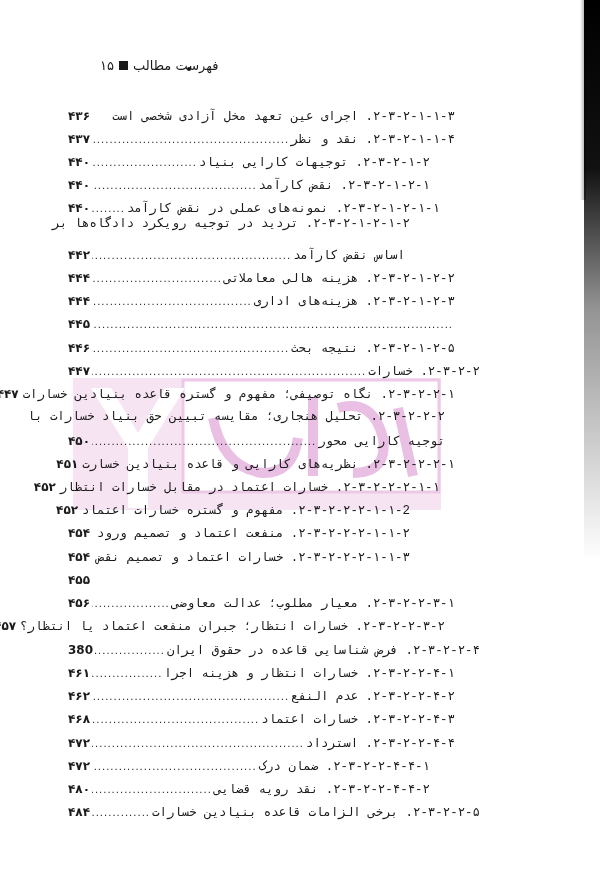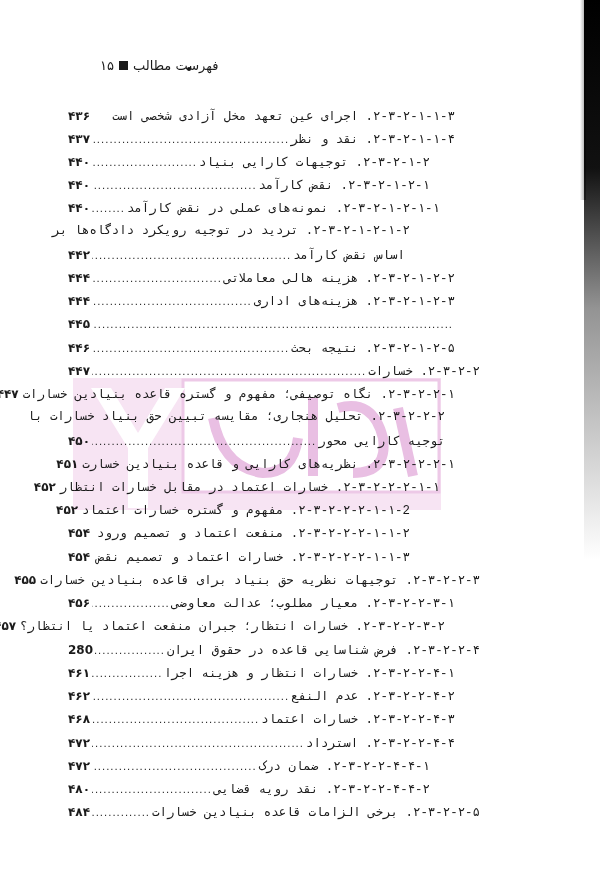--- a/index.html
+++ b/index.html
@@ -68,21 +68,21 @@
       <div class="toc-line" style="top: 174px; right: 170px;">
         <span class="title">۲-۳-۲-۱-۲-۱. نقض کارآمد</span>
         <span class="leader"></span>
         <span class="page-num">۴۴۰</span>
       </div>
       <div class="toc-line" style="top: 197px; right: 160px;">
         <span class="title">۲-۳-۲-۱-۲-۱-۱. نمونه‌های عملی در نقض کارآمد</span>
         <span class="leader"></span>
         <span class="page-num">۴۴۰</span>
       </div>
-      <div class="toc-line nolead" style="top: 220px; right: 190px;">
+      <div class="toc-line nolead" style="top: 213px; right: 190px;">
         <span class="title">۲-۳-۲-۱-۲-۱-۲. تردید در توجیه رویکرد دادگاه‌ها بر</span>
         <span class="leader"></span>
         <span class="page-num"></span>
       </div>
       <div class="toc-line" style="top: 244px; right: 195px;">
         <span class="title">اساس نقض کارآمد</span>
         <span class="leader"></span>
         <span class="page-num">۴۴۲</span>
       </div>
       <div class="toc-line" style="top: 267px; right: 145px;">
@@ -143,38 +143,37 @@
         <span class="title">۲-۳-۲-۲-۲-۱-۱-۲. منفعت اعتماد و تصمیم ورود</span>
         <span class="leader"></span>
         <span class="page-num">۴۵۴</span>
       </div>
       <div class="toc-line nolead" style="top: 546px; right: 190px;">
         <span class="title">۲-۳-۲-۲-۲-۱-۱-۳. خسارات اعتماد و تصمیم نقض</span>
         <span class="leader"></span>
         <span class="page-num">۴۵۴</span>
       </div>
       <div class="toc-line nolead" style="top: 569px; right: 120px;">
-        <span class="title">۲-۳-۲-۲-۳. توجیهات نظریه حق بنیاد برای قاعده بنیادین خسارات</span>
         <span class="leader"></span>
         <span class="page-num">۴۵۵</span>
       </div>
       <div class="toc-line" style="top: 592px; right: 145px;">
         <span class="title">۲-۳-۲-۲-۳-۱. معیار مطلوب؛ عدالت معاوضی</span>
         <span class="leader"></span>
         <span class="page-num">۴۵۶</span>
       </div>
       <div class="toc-line nolead" style="top: 615px; right: 155px;">
         <span class="title">۲-۳-۲-۲-۳-۲. خسارات انتظار؛ جبران منفعت اعتماد یا انتظار؟</span>
         <span class="leader"></span>
         <span class="page-num">۴۵۷</span>
       </div>
       <div class="toc-line" style="top: 639px; right: 120px;">
         <span class="title">۲-۳-۲-۲-۴. فرض شناسایی قاعده در حقوق ایران</span>
         <span class="leader"></span>
-        <span class="page-num">280</span>
+        <span class="page-num">380</span>
       </div>
       <div class="toc-line" style="top: 662px; right: 145px;">
         <span class="title">۲-۳-۲-۲-۴-۱. خسارات انتظار و هزینه اجرا</span>
         <span class="leader"></span>
         <span class="page-num">۴۶۱</span>
       </div>
       <div class="toc-line" style="top: 685px; right: 145px;">
         <span class="title">۲-۳-۲-۲-۴-۲. عدم النفع</span>
         <span class="leader"></span>
         <span class="page-num">۴۶۲</span>

